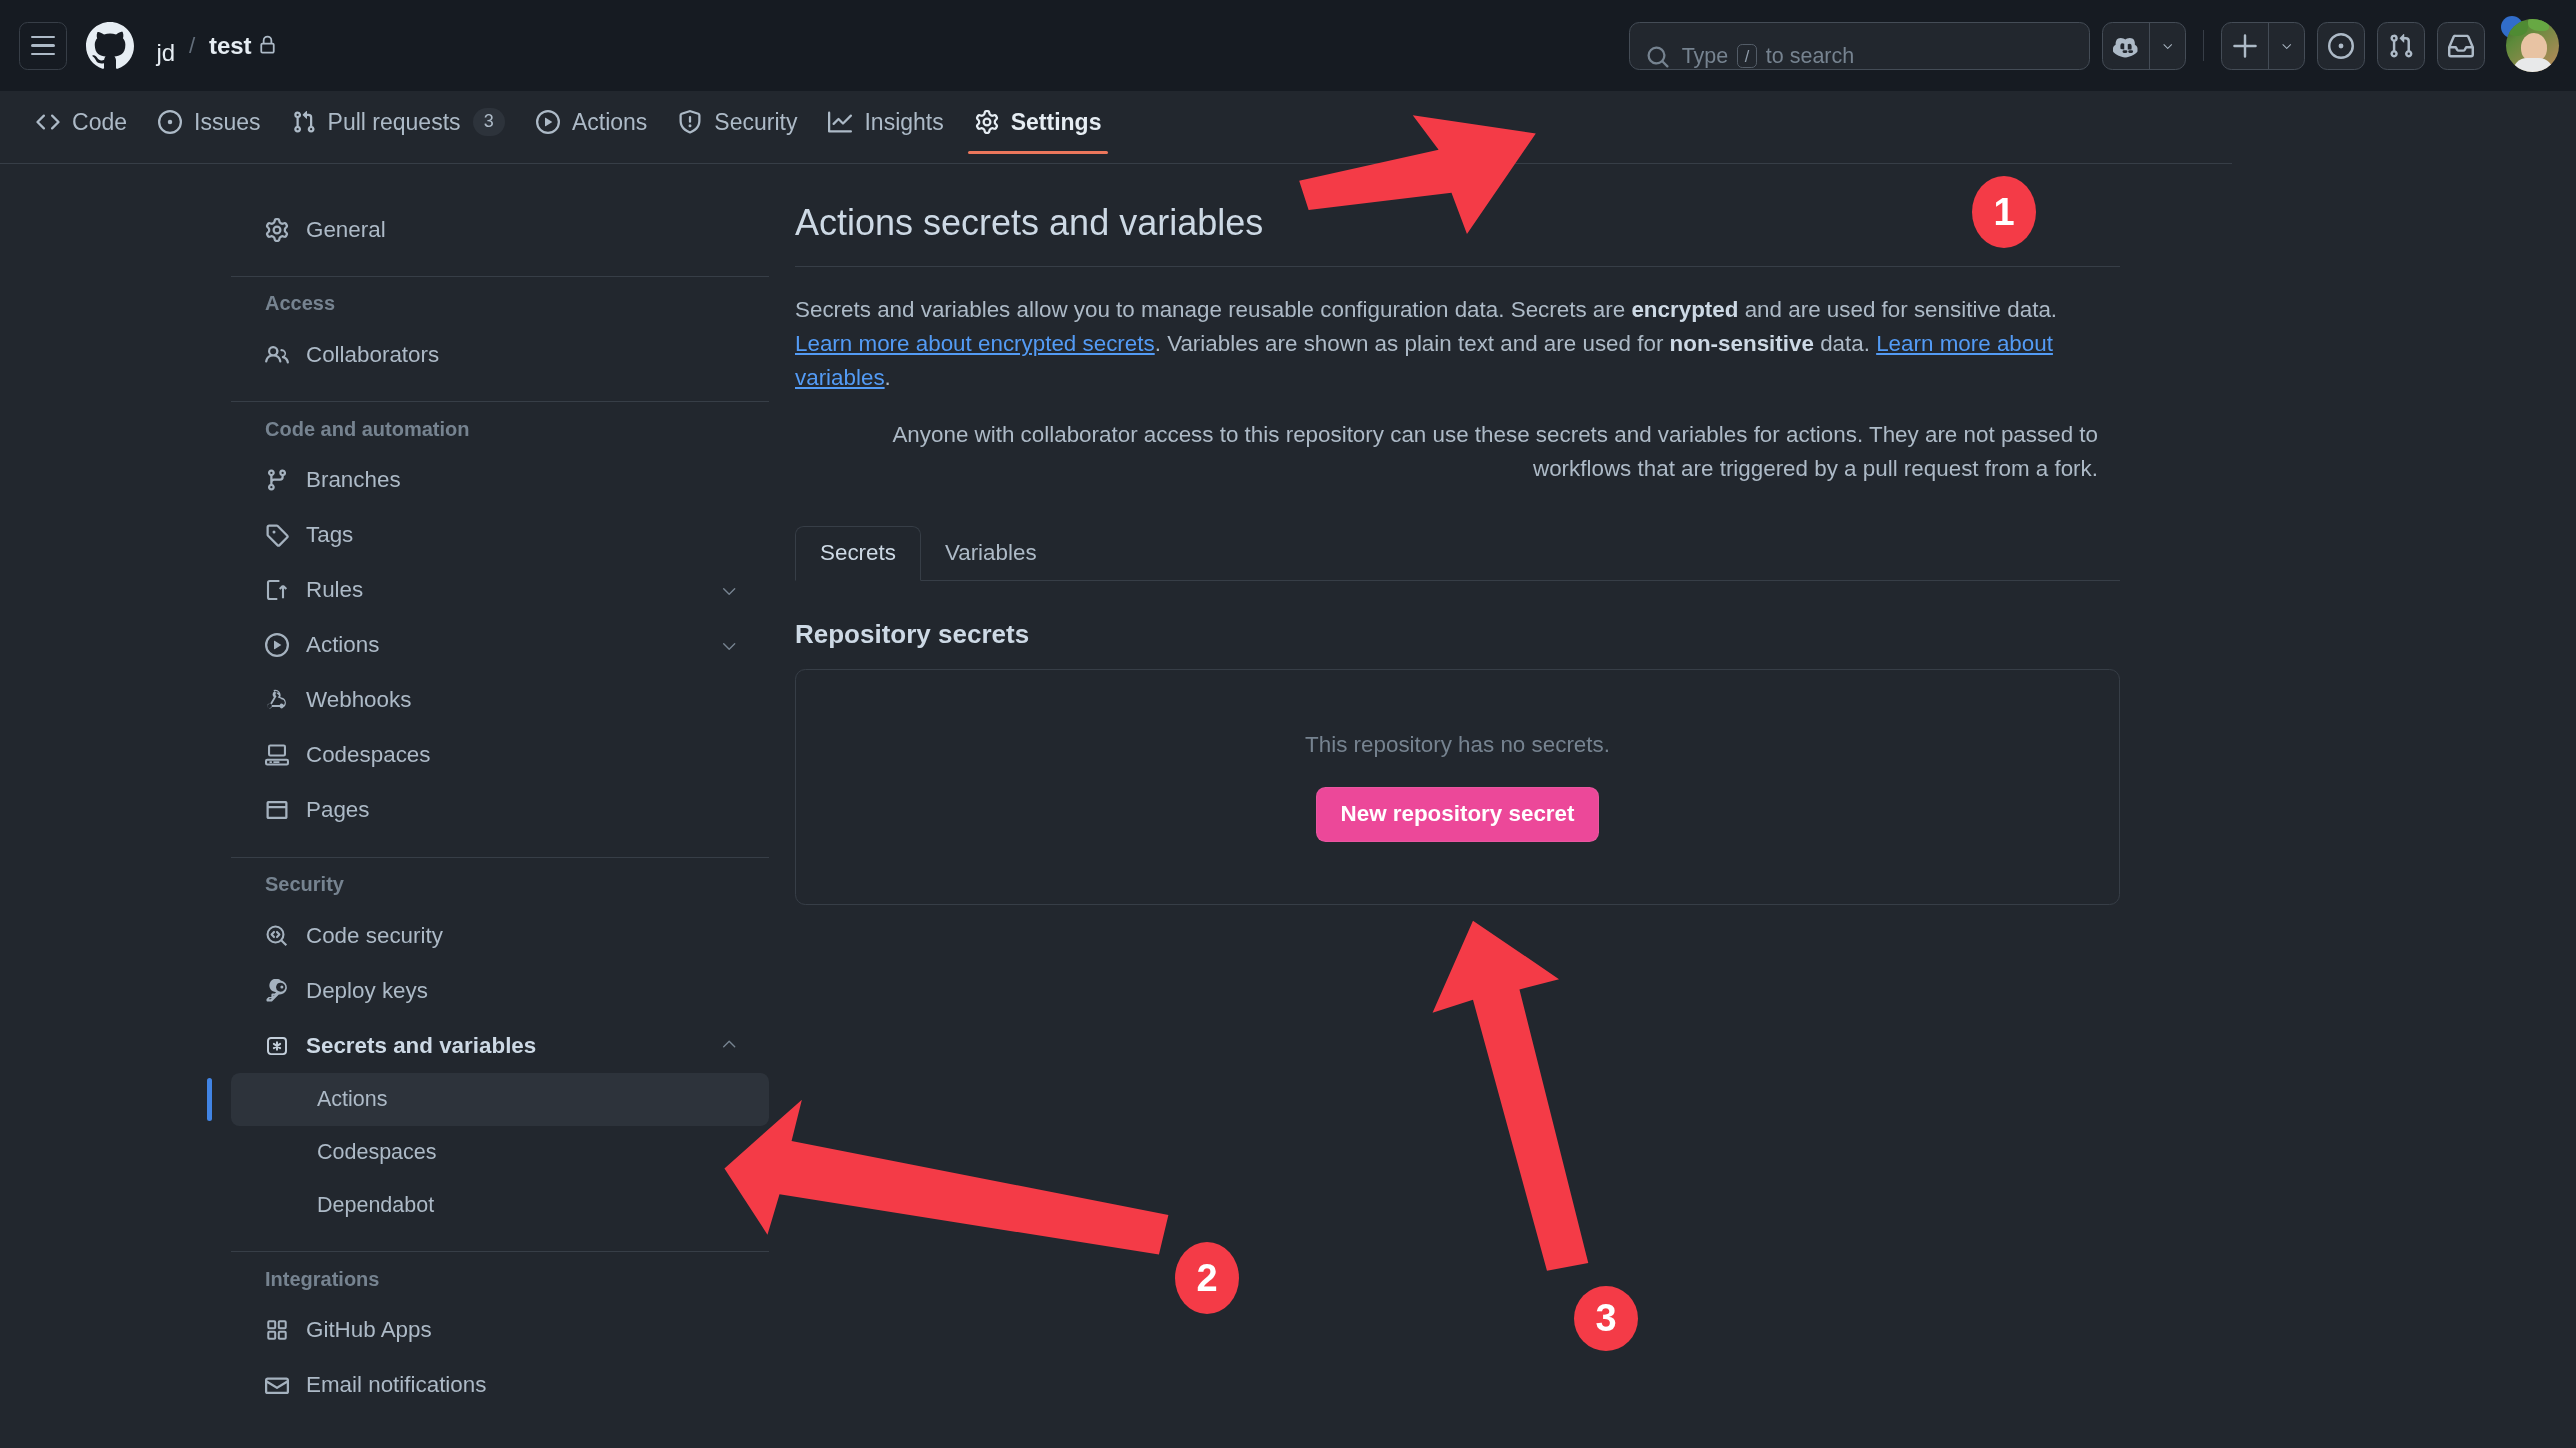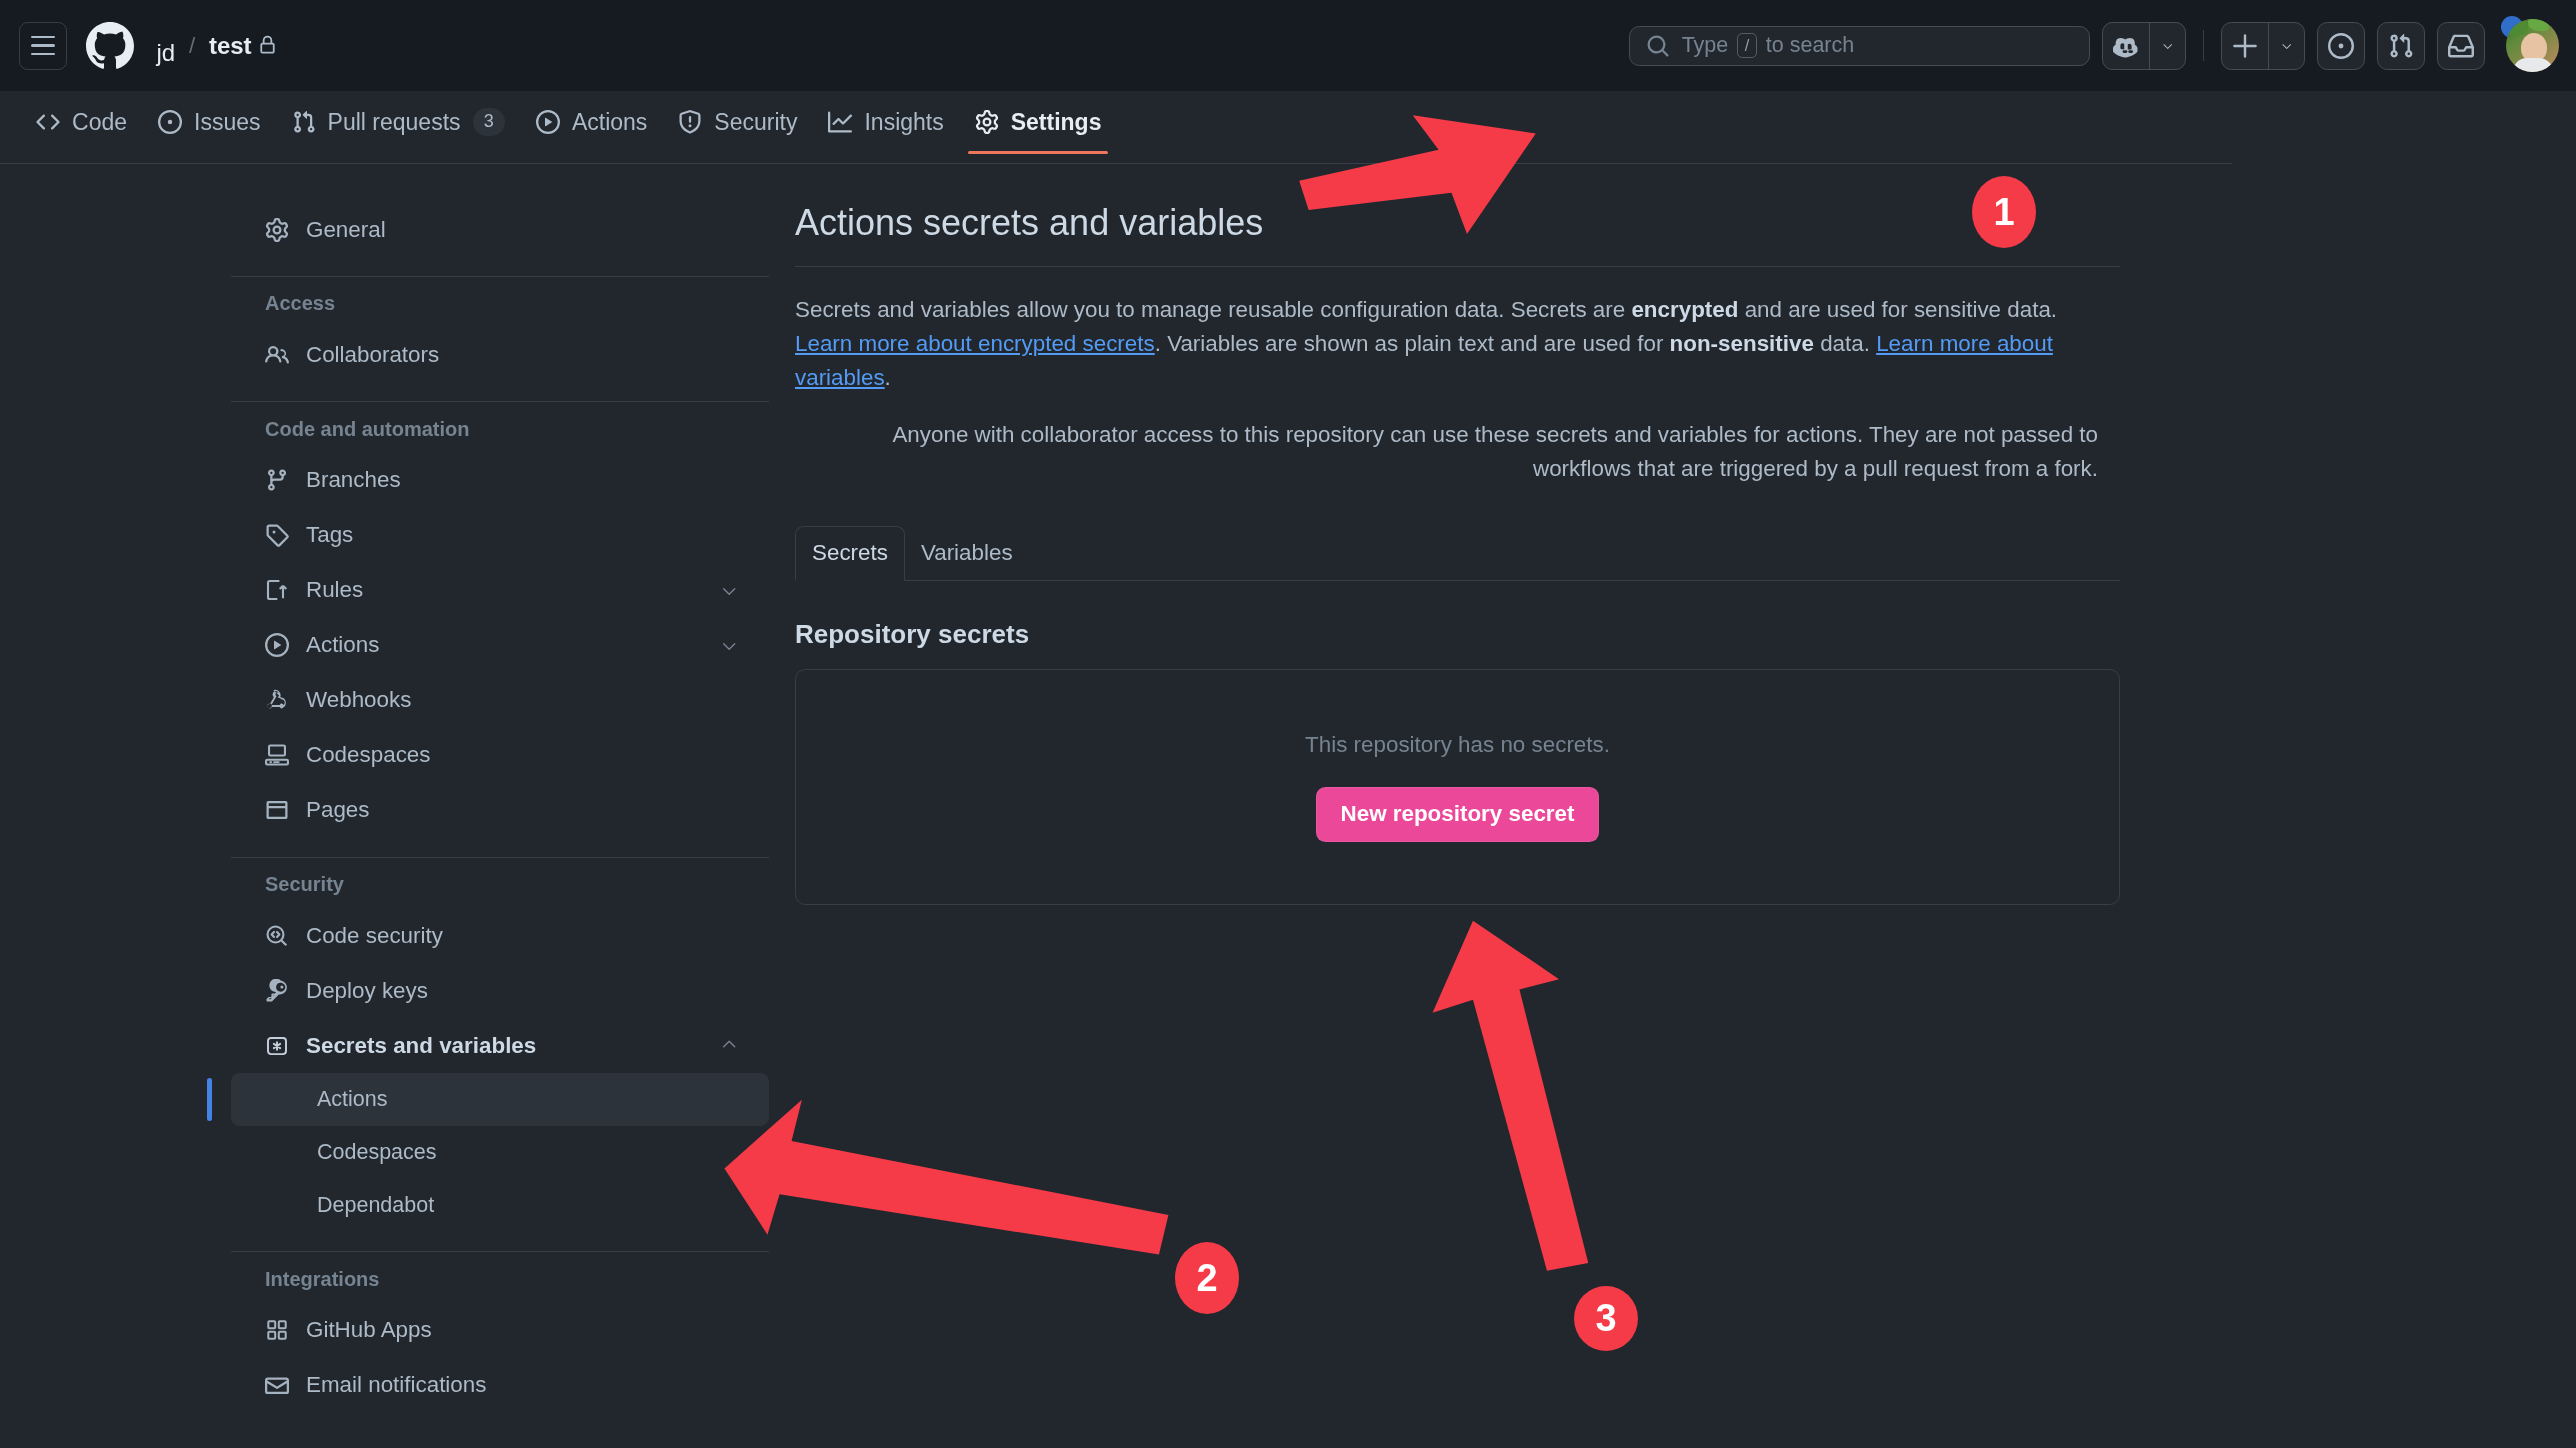--- a/index.html
+++ b/index.html
@@ -28,22 +28,22 @@
   .bc-owner { color:#e6edf3; text-decoration:none;margin-top:15px; }
   .bc-sep { color:#636e7b; font-size: 22.4px; }
   .bc-repo { color:#e6edf3; font-weight: 700; text-decoration:none; }
   .lock-ico { width:19px; height:22.4px; display:inline-block; vertical-align:-2.6px; }
 
   .topbar-right {
     position:absolute; right: 17px; top: 0; height:91px;
     display:flex; align-items:center; gap: 12px;
   }
   .searchbox {
-    width: 461px; height: 40px; border:0.9px solid #444c56; border-radius: 10.3px;
-    display:flex; align-items:center; padding: 0 15.5px; gap: 12px; cursor: text;
+    width: 461px; height: 48px; border:0.9px solid #444c56; border-radius: 10.3px;
+    display:flex; align-items:flex-end; padding: 0 15.5px; gap: 12px; cursor: text;
     background: #22272e;
   }
   .searchbox .ph { color:#768390; font-size: 21.5px; display:flex; align-items:center; gap:8.6px;}
   .slashkey {
     border:0.9px solid #545d68; border-radius:5.2px; font-size:16.3px; color:#909dab;
     padding: 0.9px 6.9px; line-height: 1.25;
   }
   .icbtn {
     height:48px; min-width:48px; border:0.9px solid #444c56; border-radius:10.3px;
     display:flex; align-items:center; justify-content:center; cursor:pointer; background:#22272e;
@@ -130,21 +130,21 @@
   .prose { font-size:22.4px; line-height: 1.52; color:#adbac7; margin-top: 26px; max-width:1303px; }
   .prose b { color:#cdd9e5; font-weight:700; }
   .prose a { color:#539bf5; text-decoration: underline; }
   .prose p + p { margin-top: 22.4px; text-align: right; }
 
   .tabs { margin-top: 38px; display:flex; align-items:flex-end; position:relative; height:57px; }
   .tabs::after {
     content:""; position:absolute; left:0; right:0; bottom:0; height:0.9px; background:#373e47;
   }
   .tab {
-    font-size:22.4px; padding: 0 16px; height:55px; display:flex; align-items:center;
+    font-size:22.4px; padding: 0 24px; height:55px; display:flex; align-items:center;
     color:#adbac7; cursor:pointer; position:relative; z-index:1; border-radius: 8.6px 8.6px 0 0;
   }
   .tab.active {
     color:#cdd9e5; background:#22272e;
     border:0.9px solid #373e47; border-bottom:0.9px solid #22272e;
   }
   .section-title { font-size:26px; font-weight:700; color:#cdd9e5; margin-top: 38px; }
   .empty-panel {
     margin-top: 19px; width:1325px; height:236px; border:0.9px solid #373e47;
     border-radius:10.3px; display:flex; flex-direction:column;

